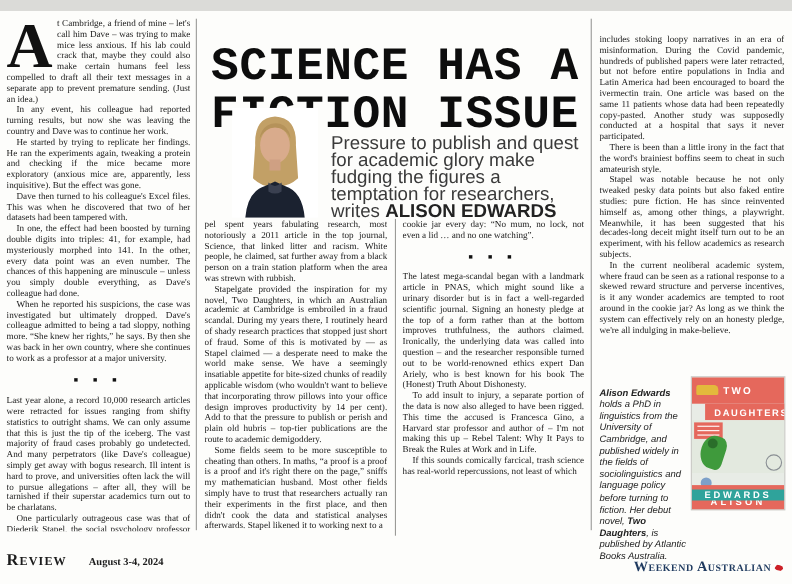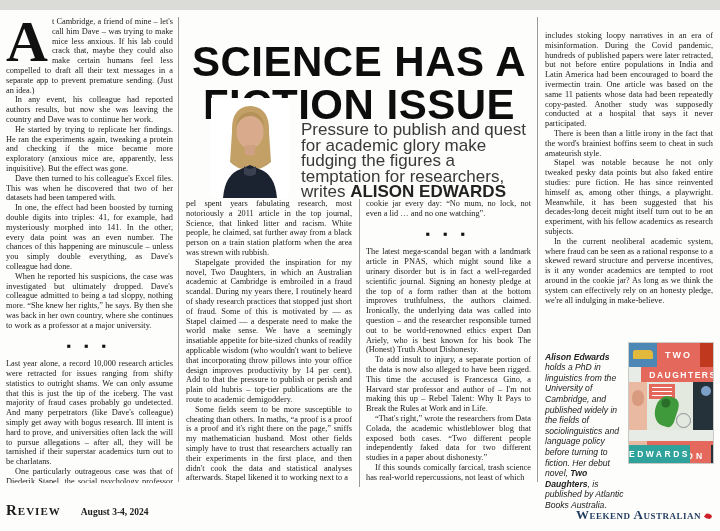--- a/index.html
+++ b/index.html
@@ -8,21 +8,21 @@
     font-family:"Liberation Serif",serif;color:#1a1a1a;overflow:hidden;
   }
   .topbar{position:absolute;left:0;top:0;width:720px;height:10px;background:#dbdbd8;}
   .vrule{position:absolute;width:1px;background:#9a9a97;}
   #rule-1{left:178px;top:17px;height:465px;}
   #rule-2{left:359px;top:199px;height:288px;}
   #rule-3{left:537px;top:17px;height:465px;}
 
   .headline{
     position:absolute;left:184px;top:12px;width:350px;text-align:center;
-    font-family:Liberation Sans, sans-serif;font-weight:bold;color:#0d0d0d;
+    font-family:Liberation Mono, monospace;font-weight:bold;color:#0d0d0d;
     font-size:42px;line-height:43px;letter-spacing:.5px;white-space:nowrap;
   }
 
   .photo{position:absolute;left:211px;top:98px;width:78px;height:100px;}
   .photo svg{display:block;}
 
   .standfirst{
     position:absolute;left:301px;top:105px;width:234px;
     font-family:Liberation Sans, sans-serif;font-size:17px;line-height:15.5px;
     color:#3a3a3a;
@@ -54,21 +54,21 @@
     font-size:8.6px;line-height:10.6px;color:#222;
   }
   .bio .b{font-weight:bold;}
 
   
   .book{
     position:absolute;left:629px;top:343px;width:84px;height:120px;
     background:#e8ece6;box-shadow:0 0 0 1px #c9c9c5;
     font-family:"Liberation Sans",sans-serif;overflow:hidden;
   }
-  .bk-row{position:absolute;left:0;width:84px;display:flex;}
+  .bk-row{position:absolute;left:0;width:84px;display:flex;flex-direction:column;}
   .bk-band{
     color:#fff;font-weight:bold;text-align:center;
     display:flex;align-items:center;justify-content:center;
   }
   .bk-blue{background:#4d87b5;position:relative;}
   .bk-van{position:absolute;left:4px;top:7px;width:20px;height:9px;background:#e3b93c;border-radius:2px 4px 1px 1px;}
   .bk-red{background:#c0391f;}
   .bk-coral{background:#e5685c;}
   .bk-pink{background:#e9b9a2;position:relative;}
   .bk-face{position:absolute;left:3px;top:8px;width:12px;height:16px;background:#d89b80;border-radius:50% 50% 45% 45%;}
@@ -117,40 +117,39 @@
     <rect x="34" y="47" width="10" height="10" fill="#cfa083"></rect>
     <path d="M12 100 Q14 76 30 71 L39 67 L48 71 Q64 76 66 100 Z" fill="#1b2230"></path>
     <path d="M33 68 Q39 74 45 68 L45 76 Q39 80 33 76 Z" fill="#3a4050"></path>
   </svg>
 </div>
 
 <p class="standfirst"><span>Pressure to publish and quest for academic glory make fudging the figures a temptation for researchers, writes </span><span class="b">ALISON EDWARDS</span></p>
 
 <div class="bodycol" id="col-1">
     <p class="para noindent"><span class="dropcap">A</span>t Cambridge, a friend of mine – let's call him Dave – was trying to make mice less anxious. If his lab could crack that, maybe they could also make certain humans feel less compelled to draft all their text messages in a separate app to prevent premature sending. (Just an idea.)</p>
-    <p class="para">In any event, his colleague had reported authors results, but now she was leaving the country and Dave was to continue her work.</p>
+    <p class="para">In any event, his colleague had reported turning results, but now she was leaving the country and Dave was to continue her work.</p>
     <p class="para">He started by trying to replicate her findings. He ran the experiments again, tweaking a protein and checking if the mice became more exploratory (anxious mice are, apparently, less inquisitive). But the effect was gone.</p>
     <p class="para">Dave then turned to his colleague's Excel files. This was when he discovered that two of her datasets had been tampered with.</p>
     <p class="para">In one, the effect had been boosted by turning double digits into triples: 41, for example, had mysteriously morphed into 141. In the other, every data point was an even number. The chances of this happening are minuscule – unless you simply double everything, as Dave's colleague had done.</p>
     <p class="para">When he reported his suspicions, the case was investigated but ultimately dropped. Dave's colleague admitted to being a tad sloppy, nothing more. “She knew her rights,” he says. By then she was back in her own country, where she continues to work as a professor at a major university.</p>
     <div class="sep">■ ■ ■</div>
     <p class="para noindent">Last year alone, a record 10,000 research articles were retracted for issues ranging from shifty statistics to outright shams. We can only assume that this is just the tip of the iceberg. The vast majority of fraud cases probably go undetected. And many perpetrators (like Dave's colleague) simply get away with bogus research. Ill intent is hard to prove, and universities often lack the will to pursue allegations – after all, they will be tarnished if their superstar academics turn out to be charlatans.</p>
     <p class="para">One particularly outrageous case was that of Diederik Stapel, the social psychology professor who became known as the Lying Dutchman. Sta-</p>
   </div>
 <div class="bodycol" id="col-2">
     <p class="para noindent">pel spent years fabulating research, most notoriously a 2011 article in the top journal, Science, that linked litter and racism. White people, he claimed, sat further away from a black person on a train station platform when the area was strewn with rubbish.</p>
     <p class="para">Stapelgate provided the inspiration for my novel, Two Daughters, in which an Australian academic at Cambridge is embroiled in a fraud scandal. During my years there, I routinely heard of shady research practices that stopped just short of fraud. Some of this is motivated by — as Stapel claimed — a desperate need to make the world make sense. We have a seemingly insatiable appetite for bite-sized chunks of readily applicable wisdom (who wouldn't want to believe that incorporating throw pillows into your office design improves productivity by 14 per cent). Add to that the pressure to publish or perish and plain old hubris – top-tier publications are the route to academic demigoddery.</p>
     <p class="para">Some fields seem to be more susceptible to cheating than others. In maths, “a proof is a proof is a proof and it's right there on the page,” sniffs my mathematician husband. Most other fields simply have to trust that researchers actually ran their experiments in the first place, and then didn't cook the data and statistical analyses afterwards. Stapel likened it to working next to a</p>
   </div>
 <div class="bodycol" id="col-3">
     <p class="para noindent">cookie jar every day: “No mum, no lock, not even a lid … and no one watching”.</p>
     <div class="sep">■ ■ ■</div>
     <p class="para noindent">The latest mega-scandal began with a landmark article in PNAS, which might sound like a urinary disorder but is in fact a well-regarded scientific journal. Signing an honesty pledge at the top of a form rather than at the bottom improves truthfulness, the authors claimed. Ironically, the underlying data was called into question – and the researcher responsible turned out to be world-renowned ethics expert Dan Ariely, who is best known for his book The (Honest) Truth About Dishonesty.</p>
     <p class="para">To add insult to injury, a separate portion of the data is now also alleged to have been rigged. This time the accused is Francesca Gino, a Harvard star professor and author of – I'm not making this up – Rebel Talent: Why It Pays to Break the Rules at Work and in Life.</p>
-    <p class="para">“That's right,” wrote the researchers from Data Colada, the academic whistleblower blog that exposed both cases. “Two different people independently faked data for two different studies in a paper about dishonesty.”</p>
     <p class="para">If this sounds comically farcical, trash science has real-world repercussions, not least of which</p>
   </div>
 <div class="bodycol" id="col-4">
     <p class="para noindent">includes stoking loopy narratives in an era of misinformation. During the Covid pandemic, hundreds of published papers were later retracted, but not before entire populations in India and Latin America had been encouraged to board the ivermectin train. One article was based on the same 11 patients whose data had been repeatedly copy-pasted. Another study was supposedly conducted at a hospital that says it never participated.</p>
     <p class="para">There is been than a little irony in the fact that the word's brainiest boffins seem to cheat in such amateurish style.</p>
     <p class="para">Stapel was notable because he not only tweaked pesky data points but also faked entire studies: pure fiction. He has since reinvented himself as, among other things, a playwright. Meanwhile, it has been suggested that his decades-long deceit might itself turn out to be an experiment, with his fellow academics as research subjects.</p>
     <p class="para">In the current neoliberal academic system, where fraud can be seen as a rational response to a skewed reward structure and perverse incentives, is it any wonder academics are tempted to root around in the cookie jar? As long as we think the system can effectively rely on an honesty pledge, we're all indulging in make-believe.</p>
   </div>
 
 <p class="bio"><span class="b">Alison Edwards </span><span>holds a PhD in linguistics from the University of Cambridge, and published widely in the fields of sociolinguistics and language policy before turning to fiction. Her debut novel, </span><span class="b">Two Daughters</span><span>, is published by Atlantic Books Australia.</span></p>

